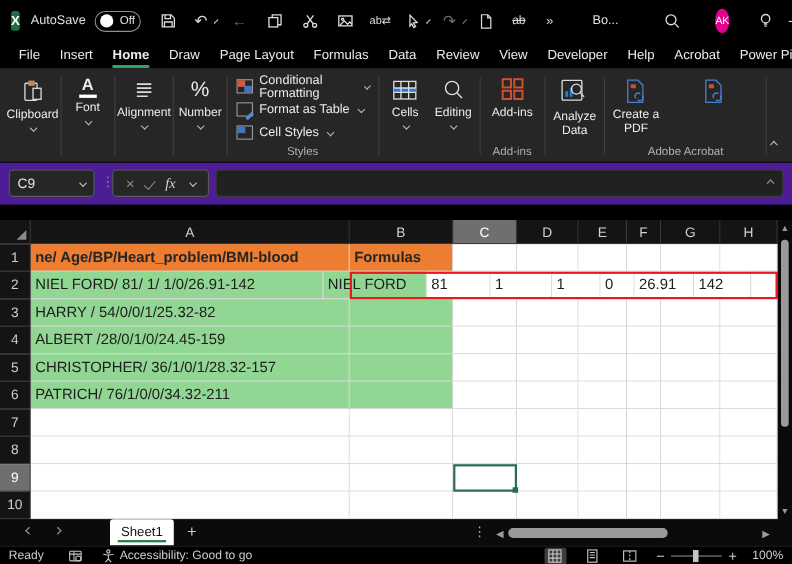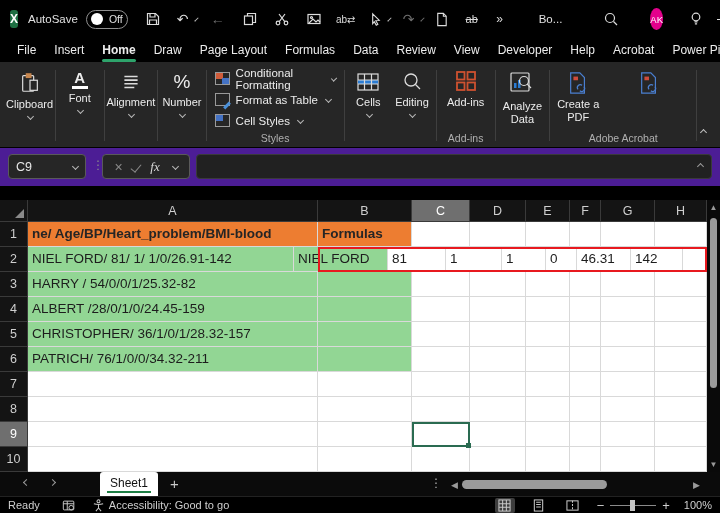--- a/index.html
+++ b/index.html
@@ -409,21 +409,21 @@
       <div class="gcell" style="width: 52px;"></div>
     </div>
     <div class="grow">
       <div class="rhcell">2</div>
       <div class="gcell" style="width: 266px; background: rgb(146, 214, 148);">NIEL FORD/ 81/ 1/ 1/0/26.91-142</div>
       <div class="gcell" style="width: 94px; background: rgb(146, 214, 148);">NIEL FORD</div>
       <div class="gcell" style="width: 58px;">81</div>
       <div class="gcell" style="width: 56px;">1</div>
       <div class="gcell" style="width: 44px;">1</div>
       <div class="gcell" style="width: 31px;">0</div>
-      <div class="gcell" style="width: 54px;">46.31</div>
+      <div class="gcell" style="width: 54px;">26.91</div>
       <div class="gcell" style="width: 52px;">142</div>
     </div>
     <div class="grow">
       <div class="rhcell">3</div>
       <div class="gcell" style="width: 290px; background: rgb(146, 214, 148);">HARRY / 54/0/0/1/25.32-82</div>
       <div class="gcell" style="width: 94px; background: rgb(146, 214, 148);"></div>
       <div class="gcell" style="width: 58px;"></div>
       <div class="gcell" style="width: 56px;"></div>
       <div class="gcell" style="width: 44px;"></div>
       <div class="gcell" style="width: 31px;"></div>

